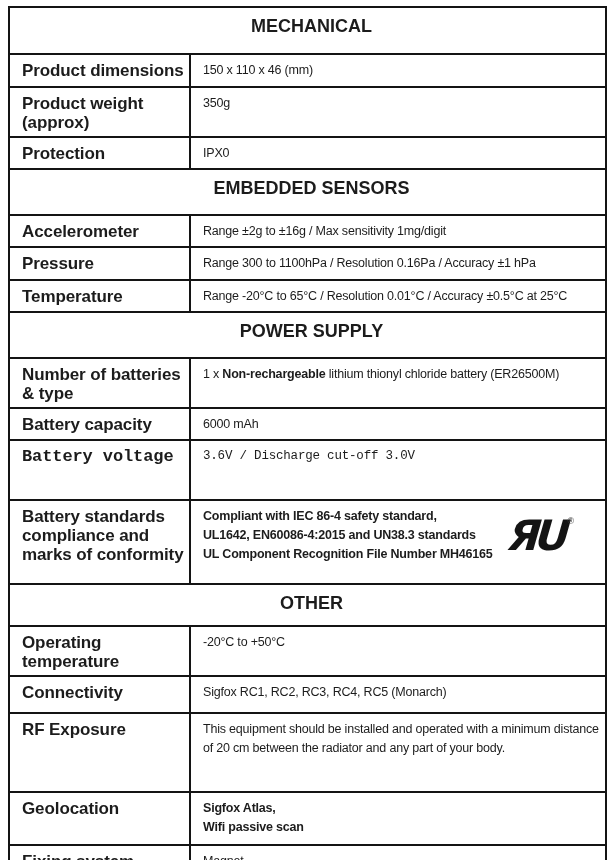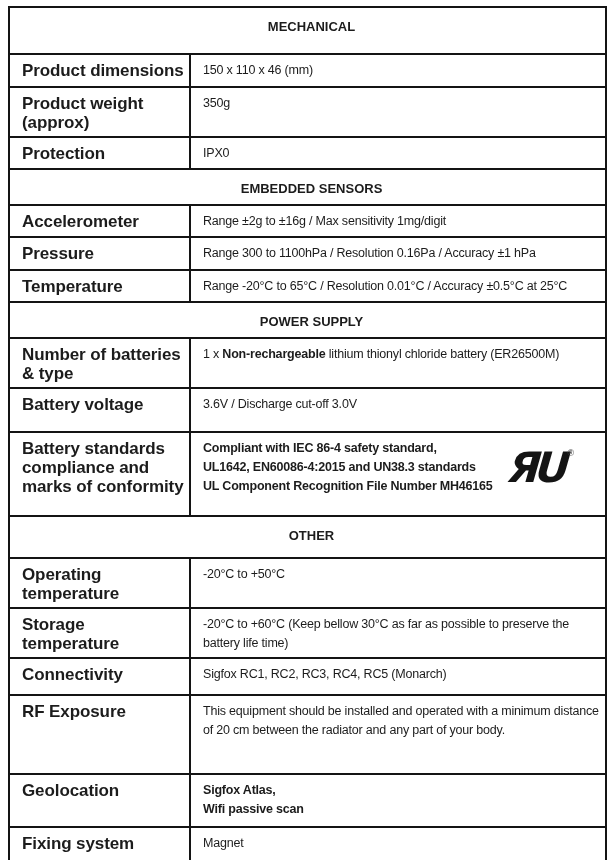--- a/index.html
+++ b/index.html
@@ -24,37 +24,37 @@
     vertical-align: top;
     padding: 6px 4px 4px 12px;
     font-size: 12.5px;
     line-height: 19px;
     letter-spacing: -0.1px;
     overflow: hidden;
   }
   td.sec {
     text-align: center;
     font-weight: bold;
-    font-size: 13px;
+    font-size: 18px;
     padding-top: 9px;
     letter-spacing: 0;
   }
   td.lbl {
     font-weight: bold;
     font-size: 17px;
     letter-spacing: -0.1px;
   }
   td.val { letter-spacing: -0.2px; }
   
   tr.h47 { height: 47px; }
-  tr.h43 { height: 36px; }
+  tr.h43 { height: 46px; }
   tr.h42 { height: 42px; }
   tr.h33 { height: 33px; }
   tr.h32 { height: 32px; }
-  tr.h44 { height: 44px; }
+  tr.h44 { height: 60px; font-family: Liberation Mono, monospace; }
   tr.h80 { height: 84px; }
   tr.h50 { height: 50px; }
   tr.h37 { height: 37px; }
   tr.h77 { height: 79px; }
   tr.h53 { height: 53px; }
   tr.h40 { height: 40px; }
   .flexwrap {
     display: flex;
     justify-content: space-between;
     align-items: center;
@@ -128,20 +128,24 @@
     <td class="val">Range -20°C to 65°C / Resolution 0.01°C / Accuracy ±0.5°C at 25°C</td>
   </tr>
 
   <tr class="h43">
     <td class="sec" colspan="2">POWER SUPPLY</td>
   </tr>
   <tr class="h33">
     <td class="lbl">Number of batteries &amp; type</td>
     <td class="val"><span>1 x </span><b>Non-rechargeable</b><span> lithium thionyl chloride battery (ER26500M)</span></td>
   </tr>
+  <tr class="h32">
+    <td class="lbl">Battery capacity</td>
+    <td class="val">6000 mAh</td>
+  </tr>
   <tr class="h44">
     <td class="lbl">Battery voltage</td>
     <td class="val">3.6V / Discharge cut-off 3.0V</td>
   </tr>
   <tr class="h80">
     <td class="lbl">Battery standards compliance and marks of conformity</td>
     <td class="val">
       <div class="flexwrap">
         <div class="lines">
           <div>Compliant with IEC 86-4 safety standard,</div>
@@ -156,24 +160,20 @@
     </td>
   </tr>
 
   <tr class="h42">
     <td class="sec" colspan="2">OTHER</td>
   </tr>
   <tr class="h33">
     <td class="lbl">Operating temperature</td>
     <td class="val">-20°C to +50°C</td>
   </tr>
-  <tr class="h50">
-    <td class="lbl">Storage temperature</td>
-    <td class="val">-20°C to +60°C (Keep bellow 30°C as far as possible to preserve the battery life time)</td>
-  </tr>
   <tr class="h37">
     <td class="lbl">Connectivity</td>
     <td class="val">Sigfox RC1, RC2, RC3, RC4, RC5 (Monarch)</td>
   </tr>
   <tr class="h77">
     <td class="lbl">RF Exposure</td>
     <td class="val">This equipment should be installed and operated with a minimum distance of 20 cm between the radiator and any part of your body.</td>
   </tr>
   <tr class="h53">
     <td class="lbl">Geolocation</td>

